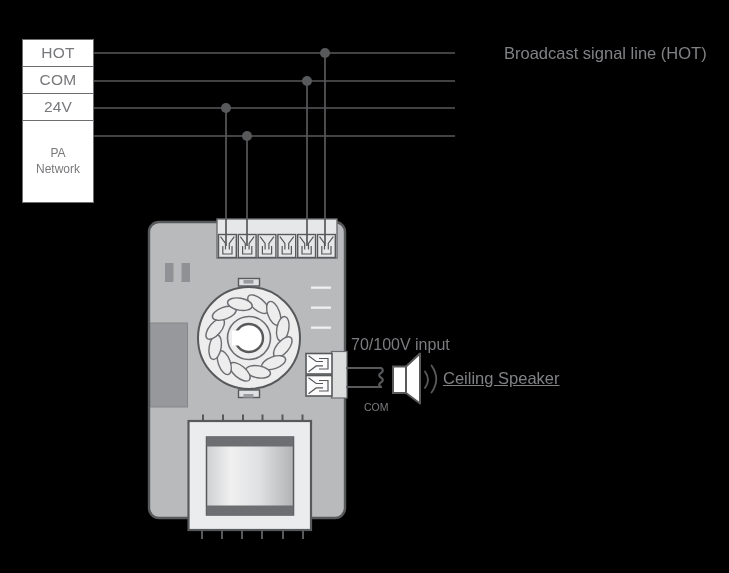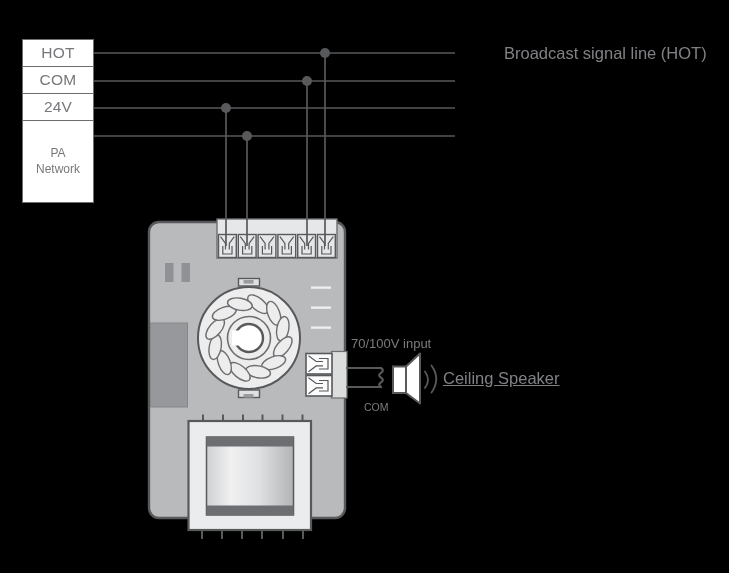--- a/index.html
+++ b/index.html
@@ -53,21 +53,21 @@
     left: 464px;
     height: 20px;
     line-height: 20px;
     font-size: 16.5px;
     color: #808285;
     white-space: nowrap;
     margin-left: 40px;
   }
   .small-label {
     position: absolute;
-    font-size: 13px;
+    font-size: 16px;
     color: #7b7c7f;
     white-space: nowrap;
   }
   .speaker-label {
     position: absolute;
     left: 443px; top: 369px;
     height: 19px; line-height: 19px;
     font-size: 16.5px;
     color: #808285;
     white-space: nowrap;

